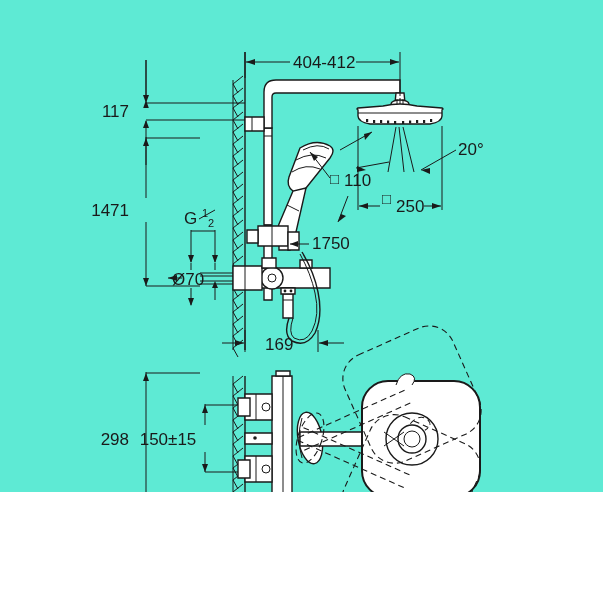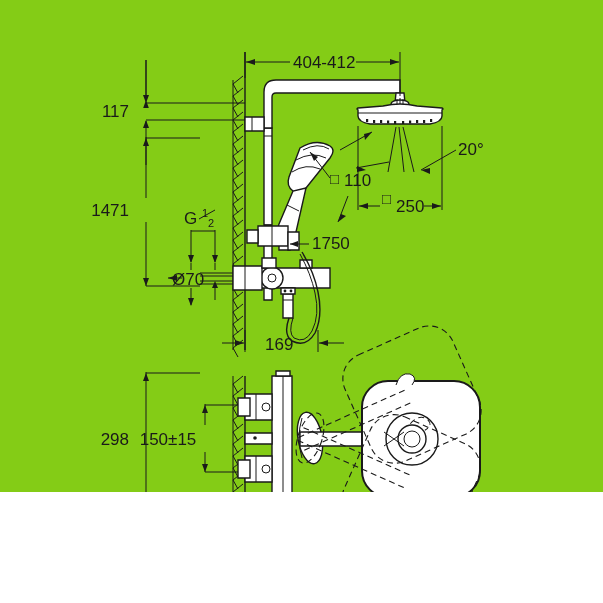--- a/index.html
+++ b/index.html
@@ -4,21 +4,21 @@
 <style>
   html, body {
     margin: 0;
     padding: 0;
     background: #ffffff;
   }
   #page {
     position: relative;
     width: 603px;
     height: 492px;
-    background: #84cc16;
+    background: #5eead4;
     font-family: "Liberation Sans", sans-serif;
     overflow: hidden;
   }
   svg#drawing {
     position: absolute;
     left: 0;
     top: 0;
     width: 603px;
     height: 603px;
     display: block;

